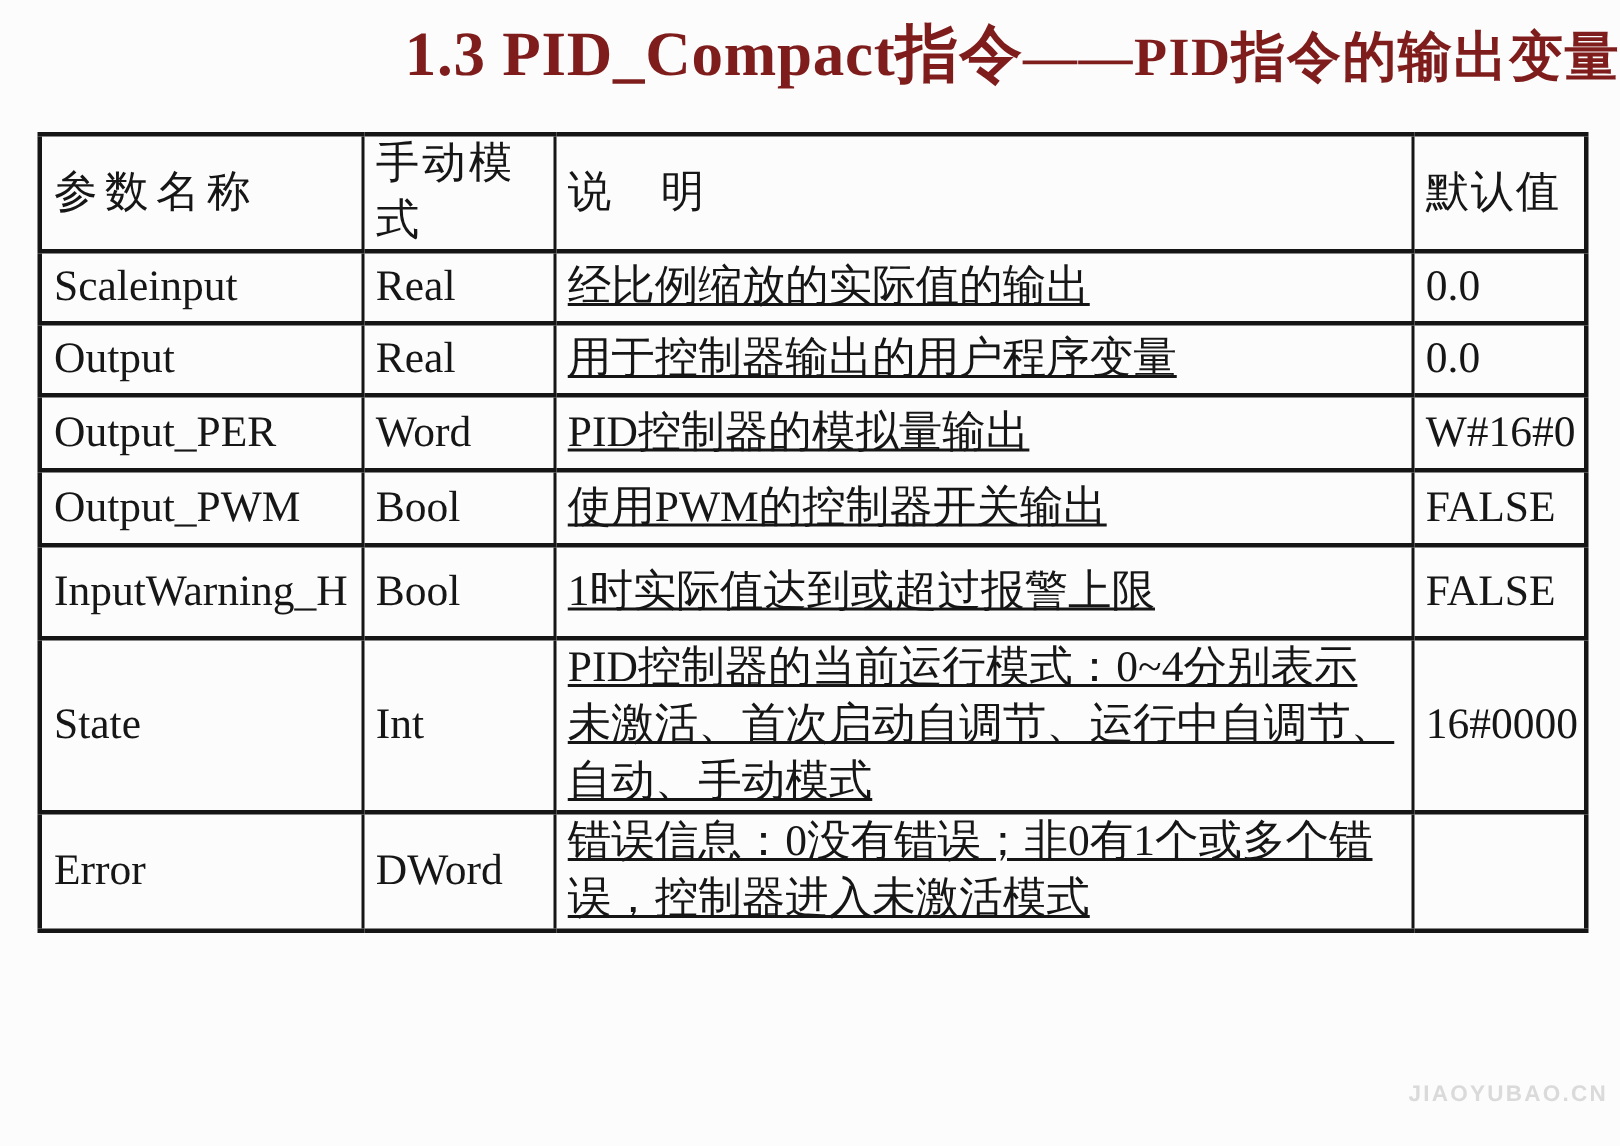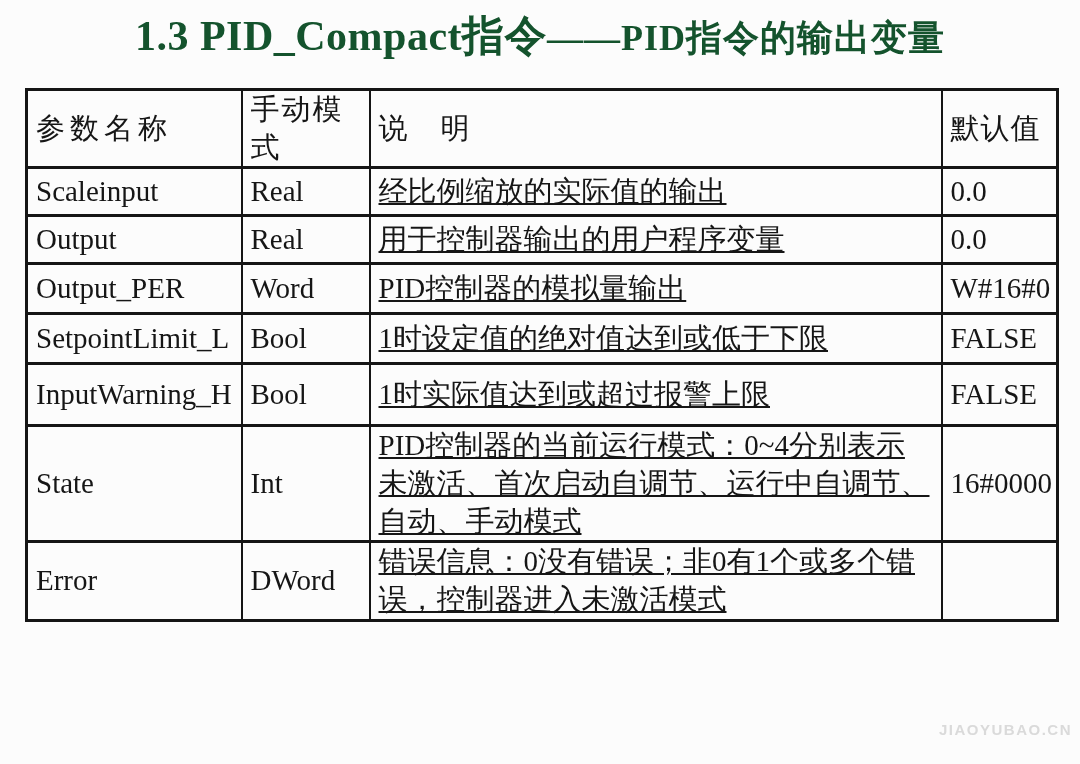--- a/index.html
+++ b/index.html
@@ -16,22 +16,22 @@
   .slide {
     position: relative;
     width: 1080px;
     height: 764px;
   }
   .title {
     position: absolute;
     top: 8px;
     left: 0;
     width: 100%;
-    text-align: center;
-    color: #14532d;
+    text-align: right;
+    color: #7f1d1d;
     font-weight: bold;
     white-space: nowrap;
   }
   .title .t1 { font-size: 42px; letter-spacing: 0.5px; }
   .title .t2 { font-size: 36px; letter-spacing: 1px; }
   table.params {
     position: absolute;
     left: 25px;
     top: 88px;
     width: 1031px;
@@ -128,23 +128,23 @@
       <td class="c-desc">用于控制器输出的用户程序变量</td>
       <td>0.0</td>
     </tr>
     <tr class="r-m">
       <td>Output_PER</td>
       <td>Word</td>
       <td class="c-desc">PID控制器的模拟量输出</td>
       <td>W#16#0</td>
     </tr>
     <tr class="r-m">
-      <td>SetpointLimit_L</td>
+      <td>Output_PWM</td>
       <td>Bool</td>
-      <td class="c-desc">1时设定值的绝对值达到或低于下限</td>
+      <td class="c-desc">使用PWM的控制器开关输出</td>
       <td>FALSE</td>
     </tr>
     <tr class="r-xl">
       <td>InputWarning_H</td>
       <td>Bool</td>
       <td class="c-desc">1时实际值达到或超过报警上限</td>
       <td>FALSE</td>
     </tr>
     <tr class="r-state">
       <td>State</td>

